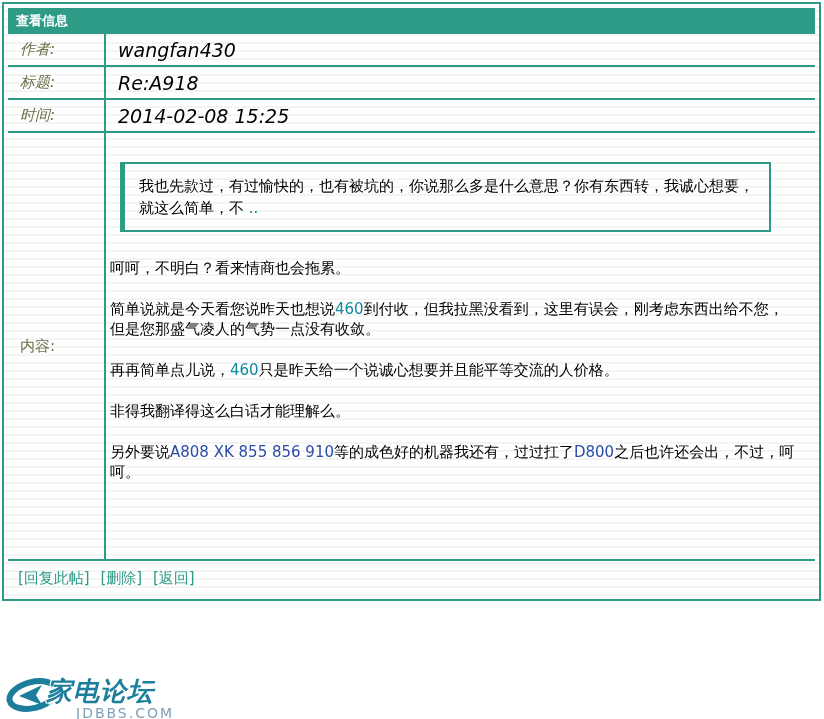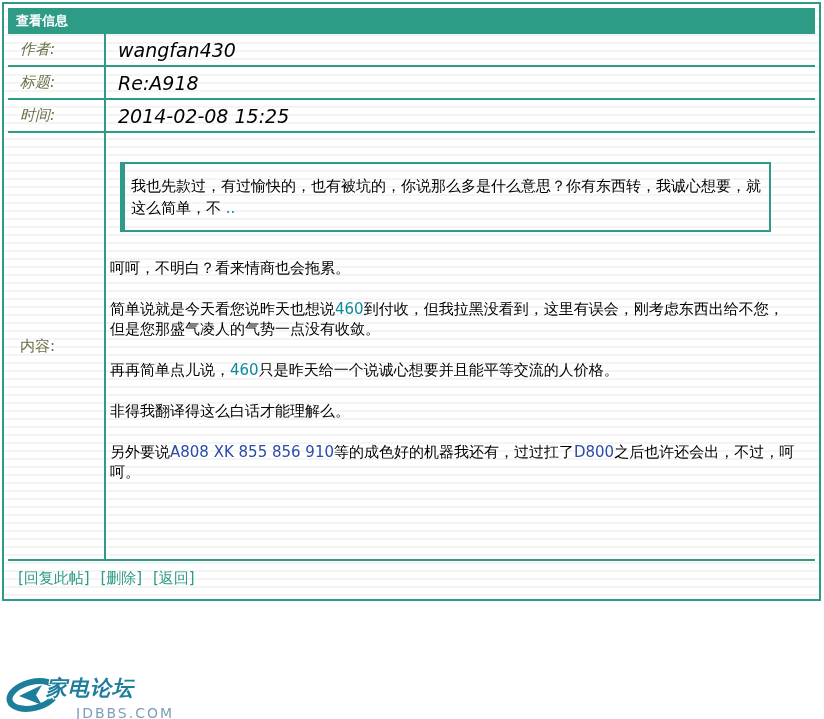--- a/index.html
+++ b/index.html
@@ -56,21 +56,21 @@
     display:block;
     padding:0 20px 0 4px;
     font-size:15px;
     color:#000000;
     line-height:20px;
   }
   .quote-box {
     margin:29px 24px 26px 10px;
     border:2px solid #2E9B87;
     border-left:5px solid #2E9B87;
-    padding:11px 6px;
+    padding:11px 14px;
     line-height:22px;
     background:transparent;
   }
   .content-paragraphs p { margin:0 0 21px 0; }
   .seg-teal { color:#0E8A9E; }
   .seg-navy { color:#2B4BA8; }
   .footer-bar {
     flex:0 0 34px;
     height:34px; line-height:34px;
     padding-left:10px;
@@ -84,21 +84,21 @@
   }
   .logo {
     position:absolute;
     left:6px; top:672px;
     width:190px; height:46px;
     pointer-events:none;
   }
   .logo-icon { position:absolute; left:0; top:4px; }
   .logo-title {
     position:absolute; left:40px; top:2px;
-    font-size:21px; font-weight:bold; font-style:italic;
+    font-size:26px; font-weight:bold; font-style:italic;
     color:#1D7E9C; letter-spacing:1px;
     text-shadow:
       -1px -1px 0 #ffffff, 1px -1px 0 #ffffff,
       -1px 1px 0 #ffffff, 1px 1px 0 #ffffff,
       2px 2px 0 rgba(255,255,255,0.85);
     white-space:nowrap;
     text-align:center;
   }
   .logo-domain {
     position:absolute; left:70px; top:33px;

